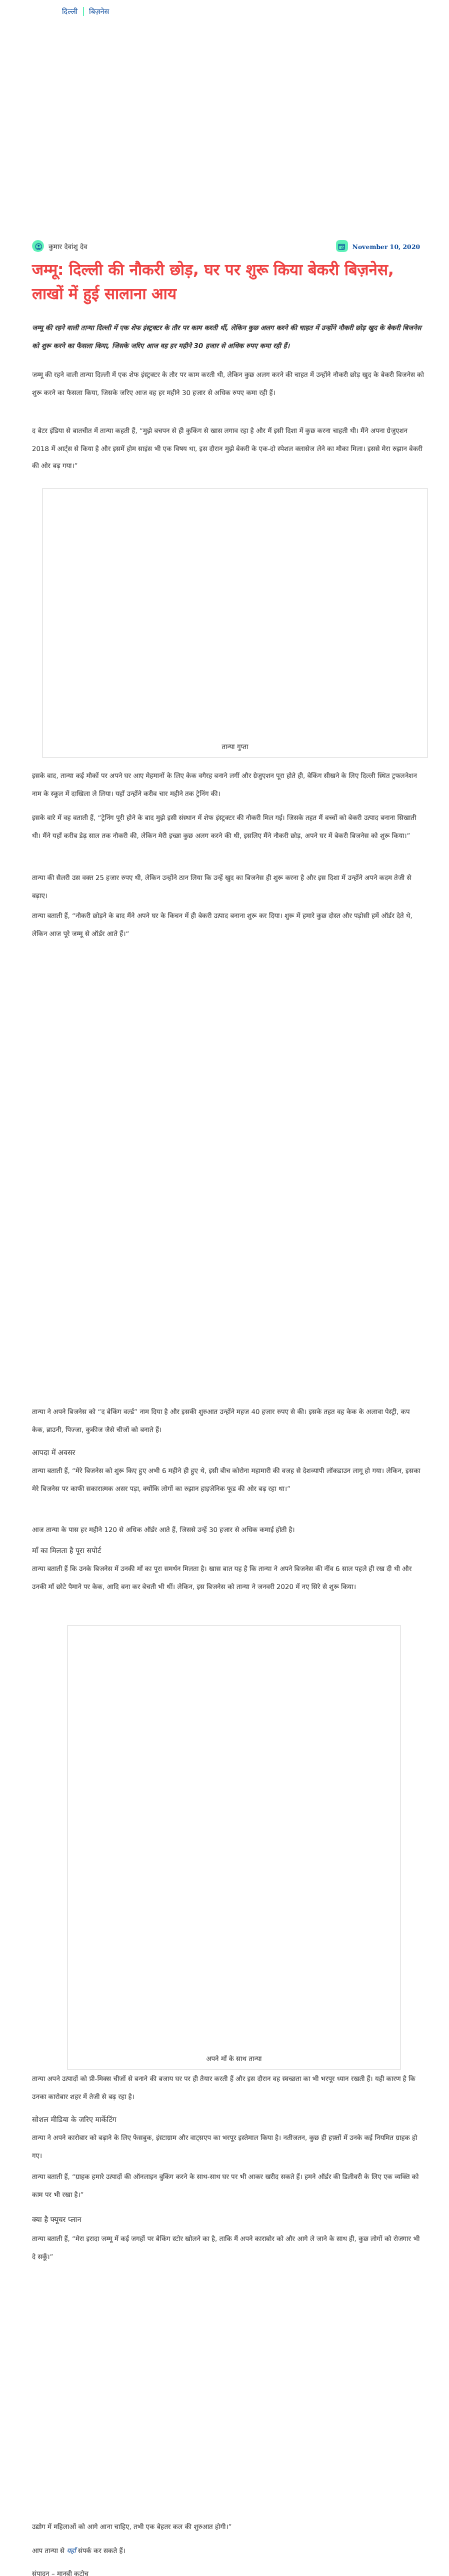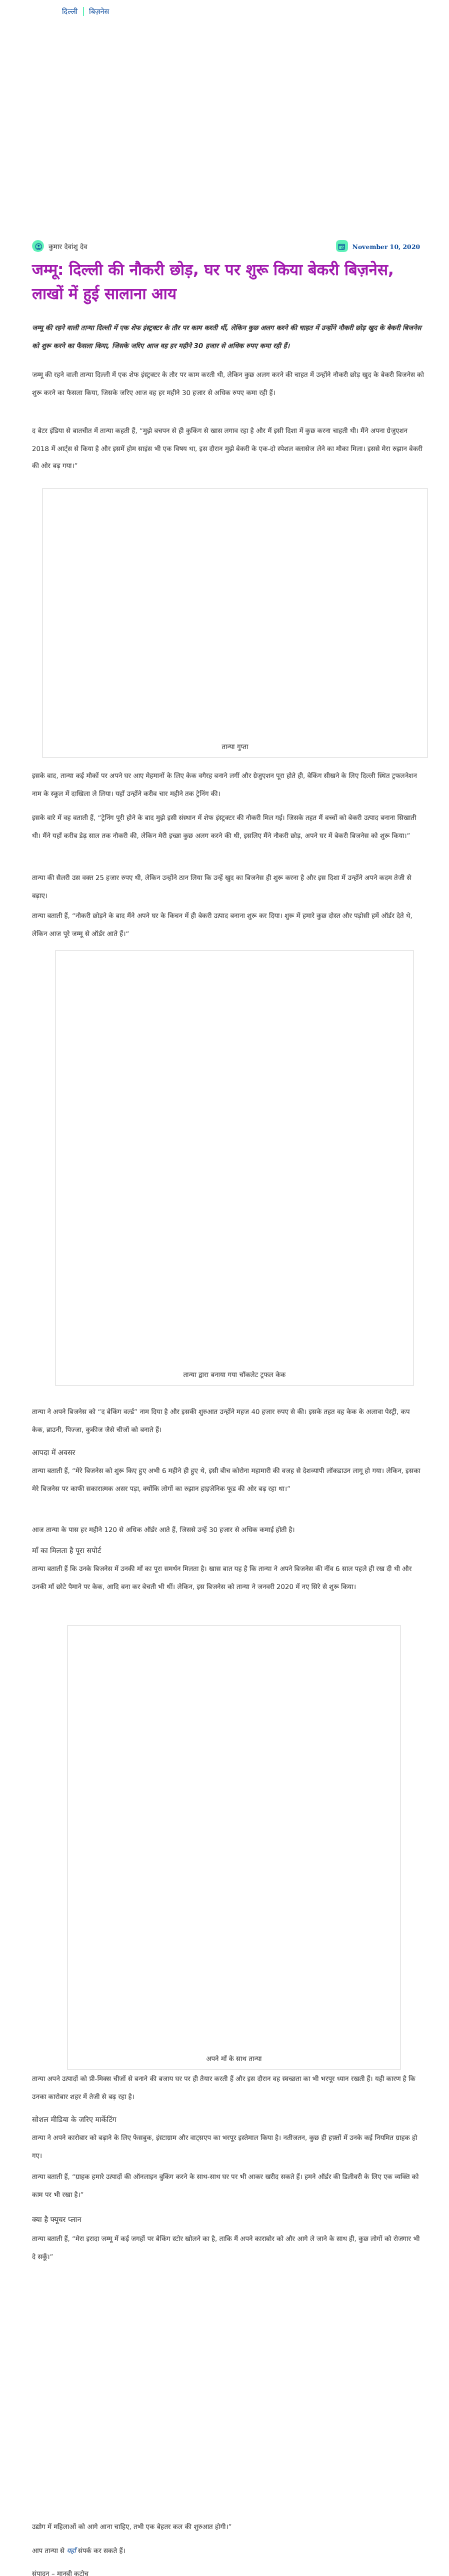--- a/index.html
+++ b/index.html
@@ -8,21 +8,21 @@
   .abs { position: absolute; }
   .crumbs { left: 32px; top: 6.2px; font-size: 7.2px; color: #0a4a9c; display: flex; align-items: flex-end; gap: 5.2px; padding-left: 30px; }
   .crumbs .sep { width: 1px; height: 9.3px; background: #5ef0b8; display: inline-block; }
   .crumbs a { color: #0a4a9c; text-decoration: none; }
   .meta { left: 32px; right: 29px; top: 240px; display: flex; justify-content: space-between; align-items: center; font-size: 6.7px; }
   .meta .item { display: flex; align-items: center; gap: 4.1px; color: #0a4a9c; }
   .meta .author { color: #333; }
   .meta .date { font-weight: bold; font-family: "DejaVu Serif", "Liberation Serif", serif; color: #0a4a9c; font-size: 6.2px; }
   .badge { width: 12.4px; height: 12.4px; border-radius: 50%; background: #5ef0b8; display: flex; align-items: center; justify-content: center; }
   .badge.sq { border-radius: 4.1px; }
-  .title { left: 32px; width: 371px; top: 258px; font-size: 15.5px; line-height: 24px; font-weight: bold; color: #a21caf; margin: 0; }
+  .title { left: 32px; width: 371px; top: 258px; font-size: 15.5px; line-height: 24px; font-weight: bold; color: #ef4444; margin: 0; }
   .lede { left: 32px; width: 392px; top: 320px; font-size: 6.7px; line-height: 17.5px; font-style: italic; font-weight: bold; color: #333; margin: 0; }
   .p { left: 32px; width: 392px; font-size: 6.7px; line-height: 17.5px; color: #333; margin: 0; }
   .h { left: 32px; font-size: 7.2px; font-weight: normal; color: #333; margin: 0; }
   .fig { border: 0.5px solid #e8e8e8; background: #ffffff; padding-left: 16px; }
   .fig .cap { position: absolute; left: 0; right: 0; bottom: 6.2px; text-align: center; font-size: 6.7px; color: #333; }
   a.link { color: #0a4a9c; text-decoration: none; font-style: italic; }
 </style>
 </head>
 <body>
 
@@ -65,23 +65,20 @@
 
   <figure class="abs fig" style="left:42px; top:488px; width:368px; height:268px; margin:0">
     <figcaption class="cap">तान्या गुप्ता</figcaption>
   </figure>
 
   <p class="abs p" style="top:810px">इसके बारे में वह बताती हैं, “ट्रेनिंग पूरी होने के बाद मुझे इसी संस्थान में शेफ इंस्ट्रक्टर की नौकरी मिल गई। जिसके तहत मैं बच्चों को बेकरी उत्पाद बनाना सिखाती थी। मैंने यहाँ करीब डेढ़ साल तक नौकरी की, लेकिन मेरी इच्छा कुछ अलग करने की थी, इसलिए मैंने नौकरी छोड़, अपने घर में बेकरी बिजनेस को शुरू किया।”</p>
   <p class="abs p" style="top:768px">इसके बाद, तान्या कई मौकों पर अपने घर आए मेहमानों के लिए केक वगैरह बनाने लगीं और ग्रेजुएशन पूरा होते ही, बेकिंग सीखने के लिए दिल्ली स्थित ट्रफलनेशन नाम के स्कूल में दाखिला ले लिया। यहाँ उन्होंने करीब चार महीने तक ट्रेनिंग की।</p>
   <p class="abs p" style="top:870px">तान्या की सैलरी उस वक्त 25 हजार रुपए थी, लेकिन उन्होंने ठान लिया कि उन्हें खुद का बिजनेस ही शुरू करना है और इस दिशा में उन्होंने अपने कदम तेजी से बढ़ाए।</p>
   <p class="abs p" style="top:908px">तान्या बताती हैं, “नौकरी छोड़ने के बाद मैंने अपने घर के किचन में ही बेकरी उत्पाद बनाना शुरू कर दिया। शुरू में हमारे कुछ दोस्त और पड़ोसी हमें ऑर्डर देते थे, लेकिन आज पूरे जम्मू से ऑर्डर आते हैं।“</p>
 
-  <figure class="abs fig" style="left:55px; top:950px; width:341px; height:434px; margin:0">
-    <figcaption class="cap">तान्या द्वारा बनाया गया चॉकलेट ट्रफल केक</figcaption>
-  </figure>
 
   <p class="abs p" style="top:1404px">तान्या ने अपने बिजनेस को “द बेकिंग वर्ल्ड” नाम दिया है और इसकी शुरुआत उन्होंने महज 40 हजार रुपए से की। इसके तहत वह केक के अलावा पेस्ट्री, कप केक, ब्राउनी, पिज्जा, कुकीज जैसे चीजों को बनाते हैं।</p>
   <h3 class="abs h" style="top:1447px">आपदा में अवसर</h3>
   <p class="abs p" style="top:1463px">तान्या बताती हैं, “मेरे बिजनेस को शुरू किए हुए अभी 6 महीने ही हुए थे, इसी बीच कोरोना महामारी की वजह से देशव्यापी लॉकडाउन लागू हो गया। लेकिन, इसका मेरे बिजनेस पर काफी सकारात्मक असर पड़ा, क्योंकि लोगों का रुझान हाइजेनिक फूड की ओर बढ़ रहा था।”</p>
   <p class="abs p" style="top:1522px">आज तान्या के पास हर महीने 120 से अधिक ऑर्डर आते हैं, जिससे उन्हें 30 हजार से अधिक कमाई होती है।</p>
   <h3 class="abs h" style="top:1545px">माँ का मिलता है पूरा सपोर्ट</h3>
   <p class="abs p" style="top:1561px">तान्या बताती हैं कि उनके बिजनेस में उनकी माँ का पूरा समर्थन मिलता है। खास बात यह है कि तान्या ने अपने बिजनेस की नींव 6 साल पहले ही रख दी थी और उनकी माँ छोटे पैमाने पर केक, आदि बना कर बेचती भी थीं। लेकिन, इस बिजनेस को तान्या ने जनवरी 2020 में नए सिरे से शुरू किया।</p>
 
   <figure class="abs fig" style="left:67px; top:1625px; width:316px; height:443px; margin:0">
     <figcaption class="cap">अपने माँ के साथ तान्या</figcaption>

